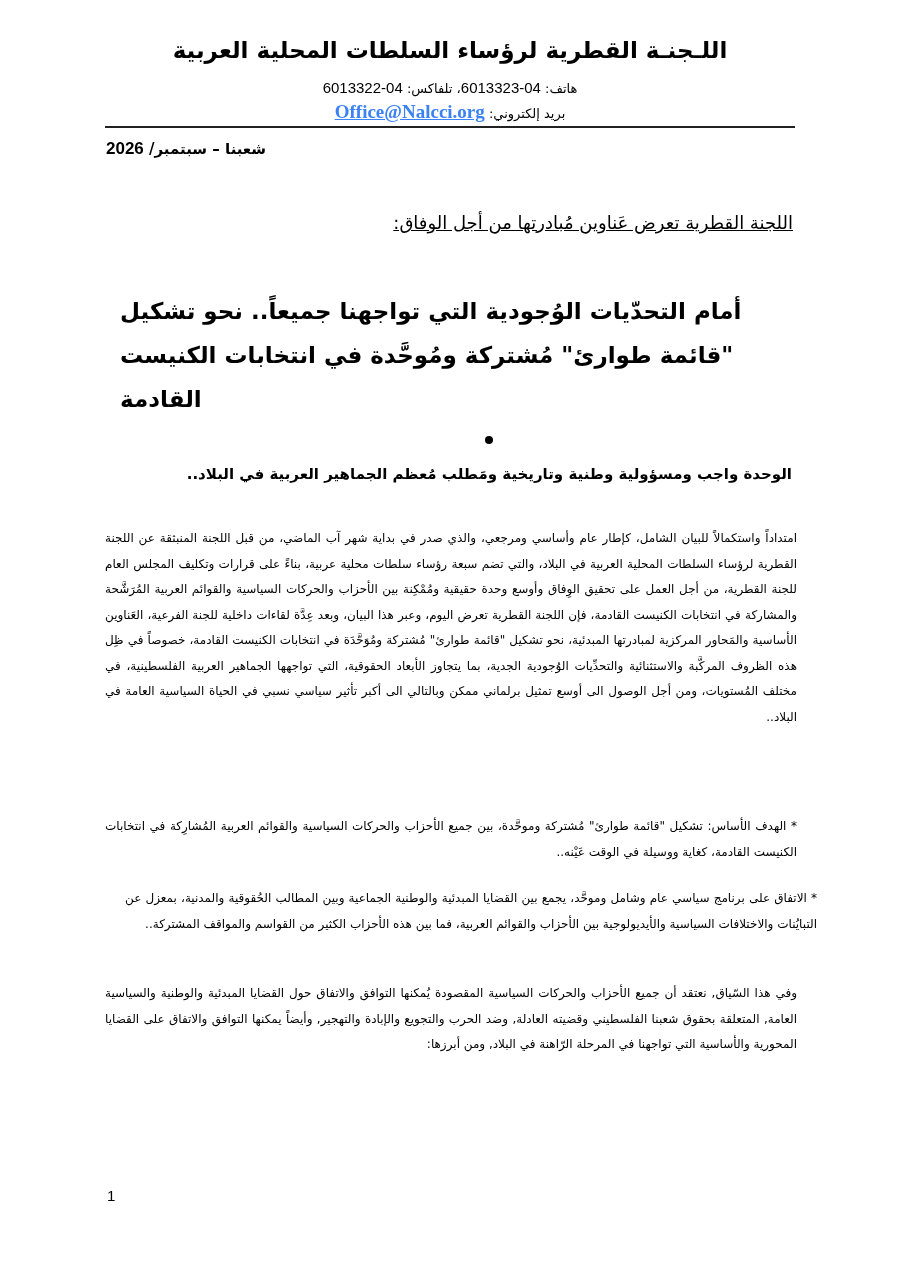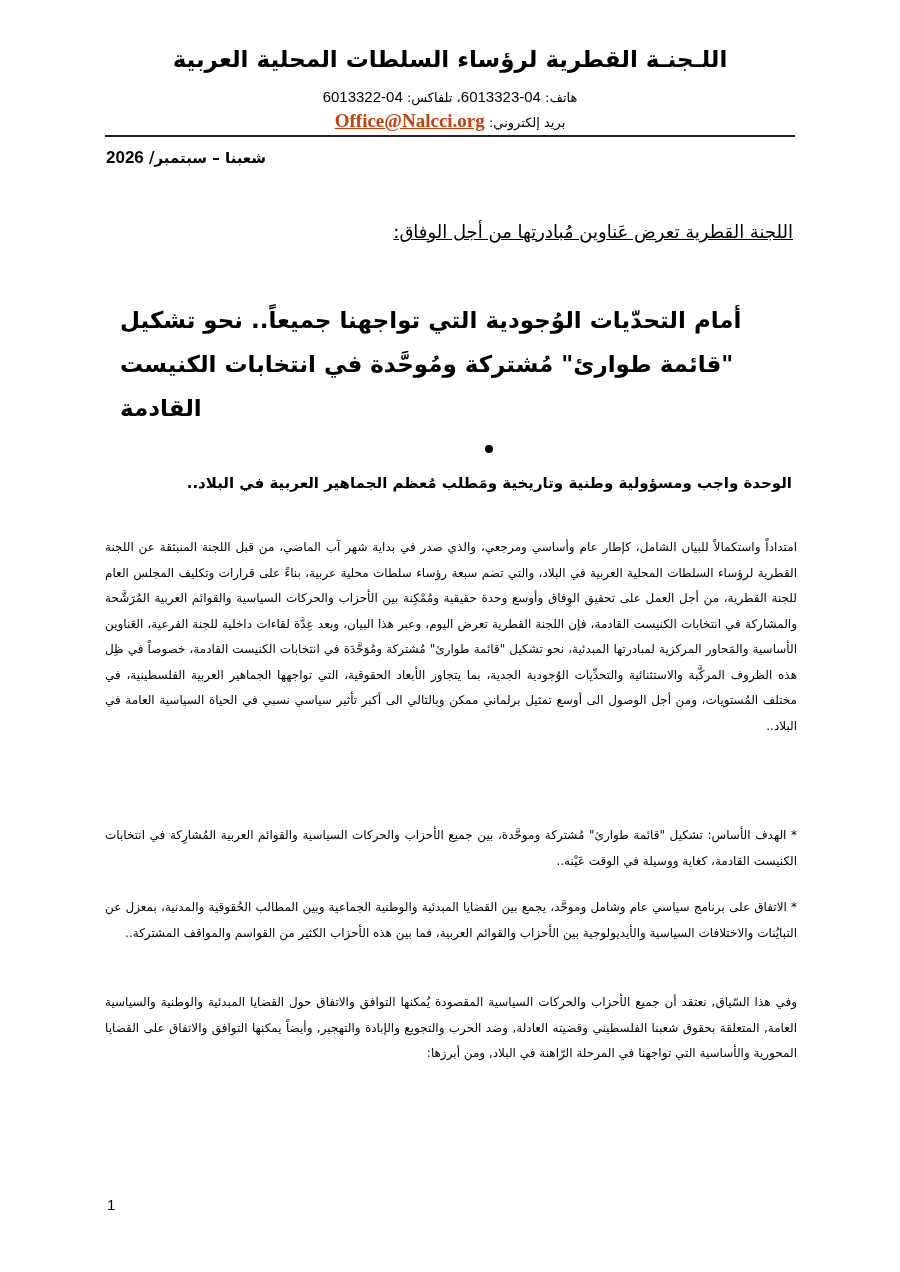--- a/index.html
+++ b/index.html
@@ -1,40 +1,40 @@
 <!DOCTYPE html>
 <html><head>
   <meta charset="utf-8">
   <style>
     html, body { margin: 0; padding: 0; background: #ffffff; }
     body {
       width: 900px; height: 1272px; position: relative; overflow: hidden;
       color: #000; font-family: "DejaVu Sans", sans-serif;
     }
-    .page { position: absolute; left: 0; top: 16px; width: 900px; height: 1032px; }
+    .page { position: absolute; left: 0; top: 7px; width: 900px; height: 1032px; }
 
     .hdr-title {
       position: absolute; left: 105px; width: 690px; top: 28px;
       text-align: center; direction: rtl;
       font-family: "DejaVu Sans", sans-serif; font-weight: bold;
       font-size: 23px; letter-spacing: 0px; line-height: 30px;
     }
     .hdr-phone {
       position: absolute; left: 105px; width: 690px; top: 72px;
       text-align: center; direction: rtl; font-weight: normal;
       font-size: 13px; line-height: 18px;
     }
     .hdr-phone .num { font-family: "Liberation Sans", sans-serif; font-size: 15px; }
     .hdr-email {
       position: absolute; left: 105px; width: 690px; top: 94px;
       text-align: center; direction: rtl; font-size: 13px; line-height: 22px;
     }
     .hdr-email a {
       font-family: "Liberation Serif", serif; font-weight: bold;
-      font-size: 19px; color: #c2410c; text-decoration: underline;
+      font-size: 19px; color: #3b82f6; text-decoration: underline;
     }
     .hdr-rule {
       position: absolute; left: 105px; width: 690px; top: 119px;
       border-top: 2px solid #222; height: 0;
     }
 
     .date {
       position: absolute; left: 106px; top: 131px; direction: rtl;
       font-weight: bold; font-size: 15px; line-height: 22px; white-space: nowrap;
     }
@@ -62,21 +62,21 @@
     }
 
     .para {
       position: absolute; left: 105px; width: 692px; direction: rtl;
       text-align: justify; text-align-last: right;
       font-size: 12px; line-height: 25.5px; font-family: "DejaVu Sans", sans-serif;
       letter-spacing: -0.2px;
     }
     .p1 { top: 507px; }
     .p2 { top: 795px; }
-    .p3 { top: 867px; }
+    .p3 { top: 867px; margin-left: 20px; }
     .p4 { top: 962px; }
 
     .page-num {
       position: absolute; left: 107px; top: 1180px; font-size: 15px;
       font-family: "Liberation Sans", sans-serif;
     }
   </style>
 </head>
 <body>
 

